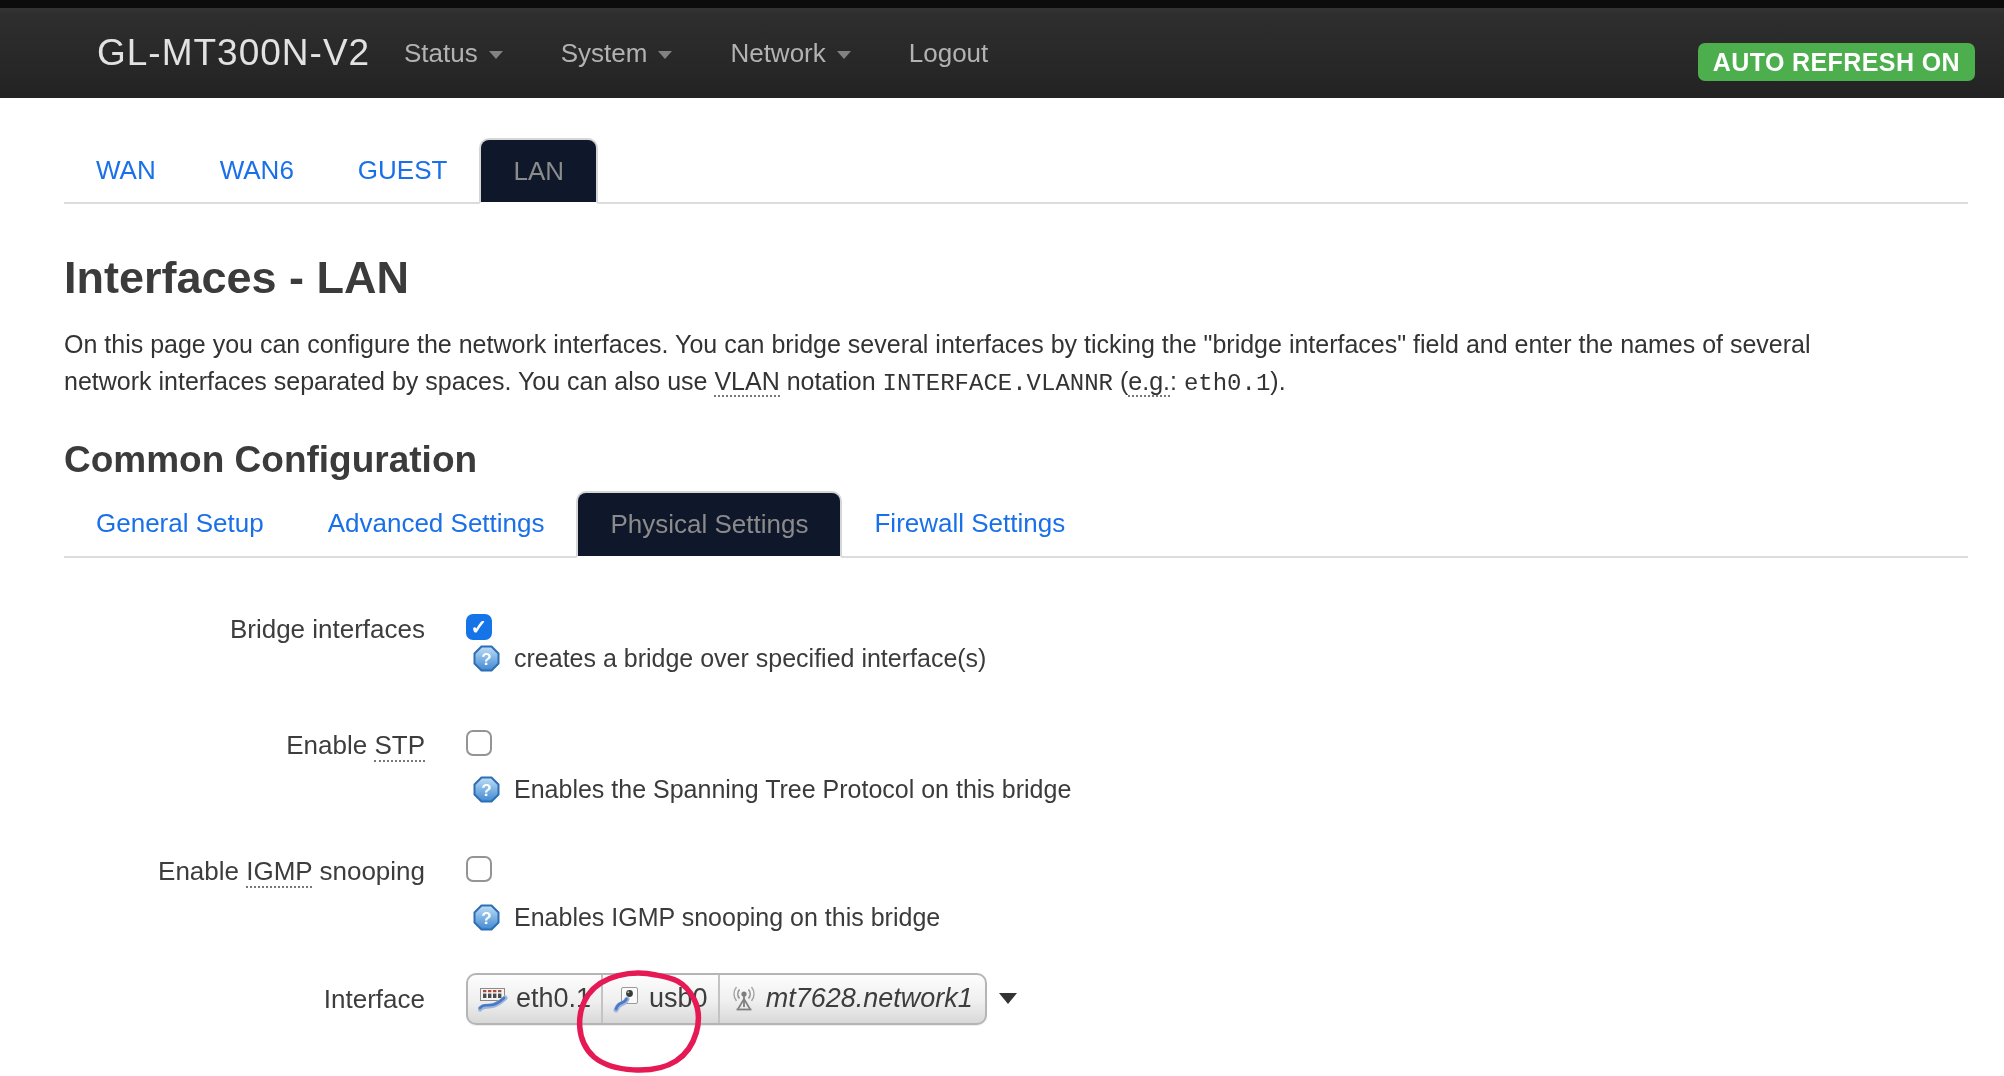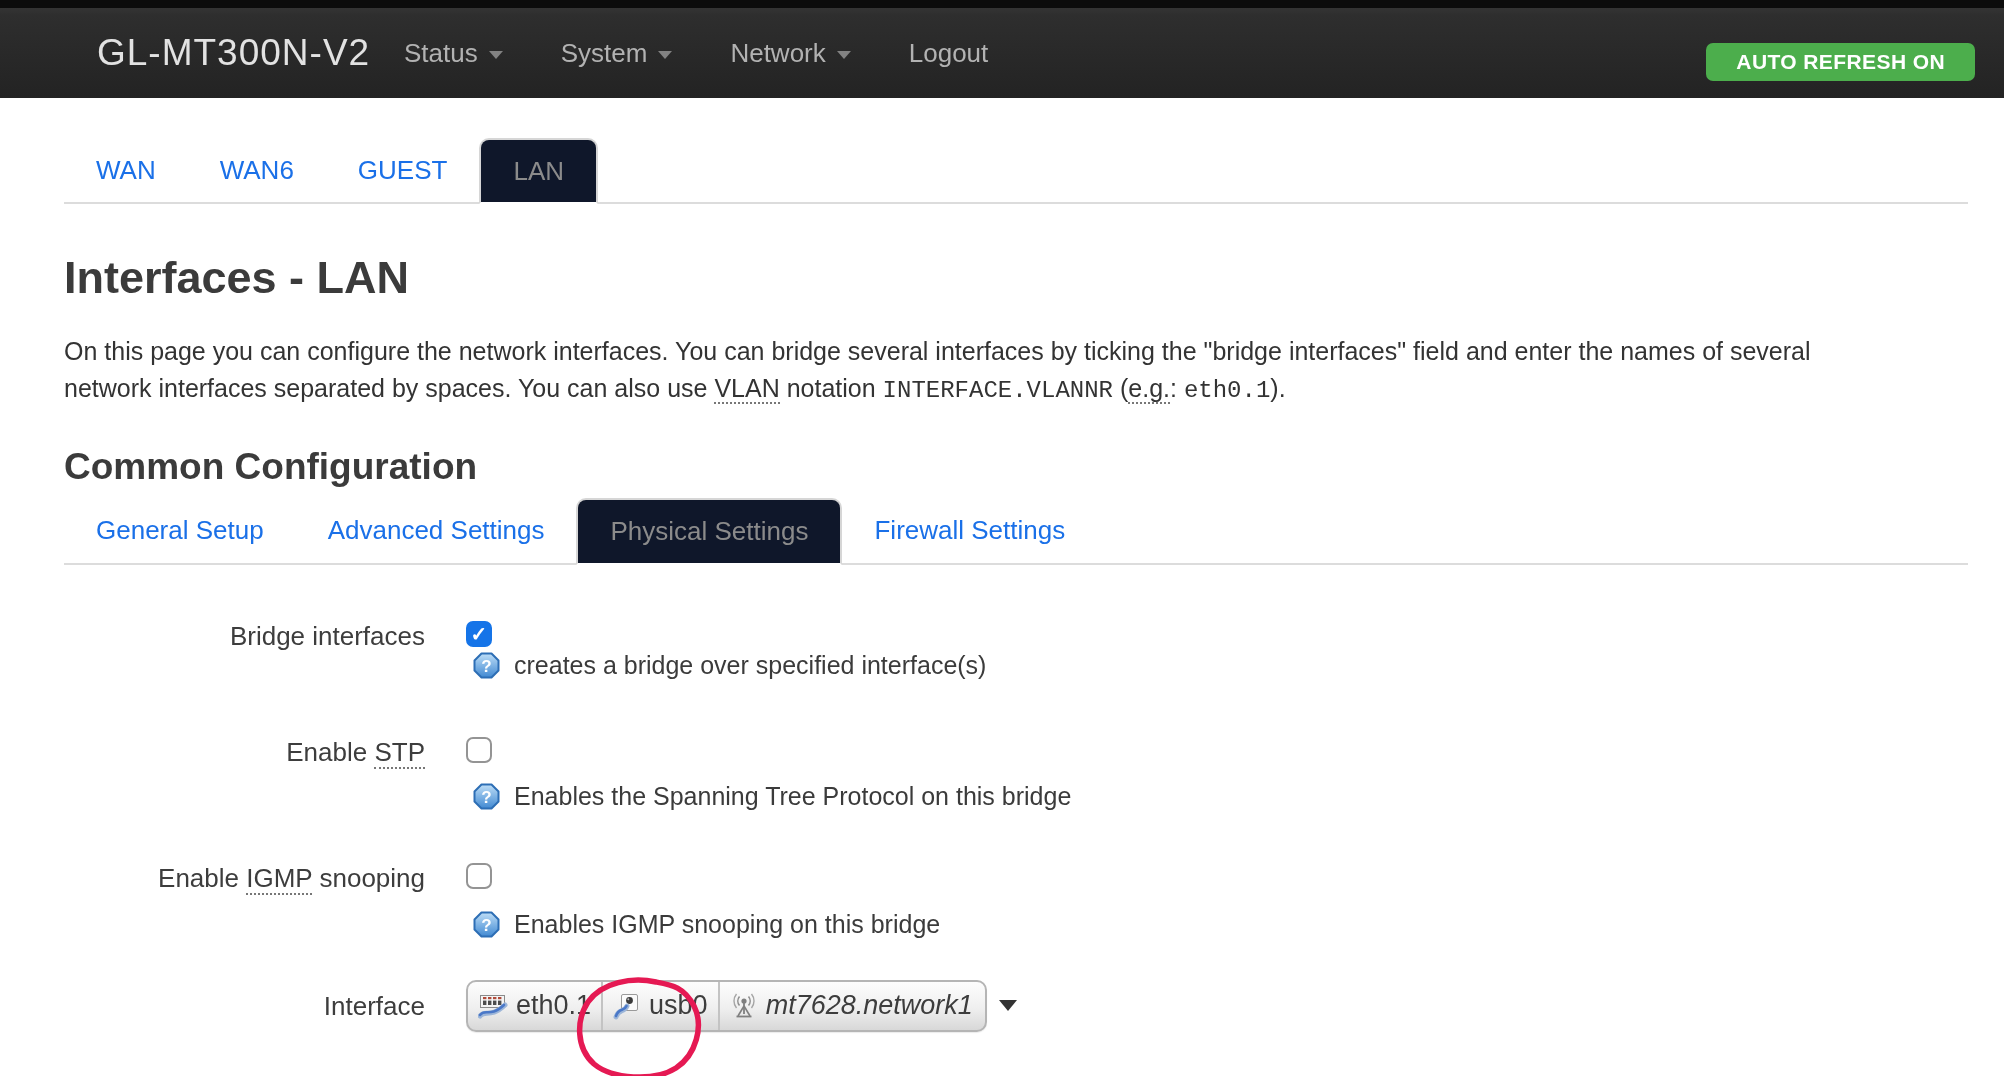--- a/index.html
+++ b/index.html
@@ -5,33 +5,33 @@
   * { box-sizing: border-box; margin: 0; padding: 0; }
   html,body { width:2004px; height:1076px; background:#fff; font-family:"Liberation Sans", sans-serif; overflow:hidden; }
 
   
   .topstrip { height:8px; background:#0c0c0c; }
   .navbar { position:relative; height:90px; background:linear-gradient(180deg,#343434 0%,#2e2e2e 8%,#232323 100%); }
   .brand { position:absolute; left:97px; top:0; line-height:90px; font-size:37px; font-weight:300; letter-spacing:1px; color:#e2e2e2; }
   .navmenu { position:absolute; left:404px; top:0; height:90px; display:flex; align-items:center; gap:58px; }
   .navitem { display:flex; align-items:center; font-size:26px; color:#b2b2b2; cursor:pointer; }
   .navcaret { width:0; height:0; border-left:7px solid transparent; border-right:7px solid transparent; border-top:8px solid #828282; margin-left:11px; margin-top:4px; }
-  .badge { position:absolute; right:29px; top:35px; height:38px; line-height:38px; padding:0 30px; background:#4cae4c; border-radius:7px; color:#fff; font-size:21px; font-weight:bold; letter-spacing:.4px; }
+  .badge { position:absolute; right:29px; top:35px; height:38px; line-height:38px; padding:0 15px; background:#4cae4c; border-radius:7px; color:#fff; font-size:25px; font-weight:bold; letter-spacing:.4px; }
 
   
   .content { padding:0 36px 0 64px; }
 
   .tabbar { display:flex; align-items:stretch; border-bottom:2px solid #dcdcdc; font-size:26px; }
   .tabbar.first { margin-top:40px; height:66px; }
   .tabbar.second { height:67px; }
   .tab { display:flex; align-items:center; padding:0 32px; color:#1a70e8; cursor:pointer; }
   .tab.active { color:#8b8b8b; background:#0f172a; border:2px solid #d6d6d6; border-bottom:2px solid #fff; margin-bottom:-2px; border-radius:10px 10px 0 0; cursor:default; }
 
   h1.page-title { margin-top:46px; font-size:45px; font-weight:bold; color:#3b3b3b; line-height:1.25; }
-  p.desc { margin-top:27px; font-size:25px; color:#333; line-height:37px; }
+  p.desc { margin-top:20px; font-size:25px; color:#333; line-height:37px; }
   abbr.dotted { text-decoration:none; border-bottom:2px dotted #777; }
   code.mono { font-family:"Liberation Mono", monospace; font-size:24px; color:#333; }
 
   h2.section-title { margin-top:36px; font-size:37px; font-weight:bold; color:#3b3b3b; line-height:1.2; }
   .tabbar.second { margin-top:8px; }
 
   
   .form { margin-top:56px; }
   .frow { display:flex; align-items:flex-start; }
   .flabel { width:361px; text-align:right; font-size:26px; color:#3d3d3d; line-height:29px; padding-top:1px; }

